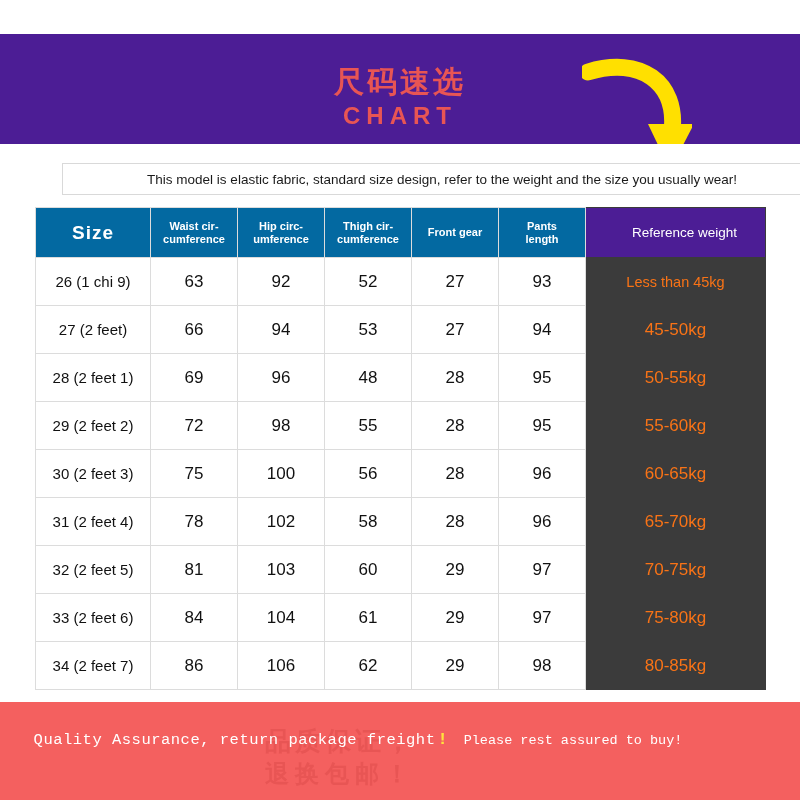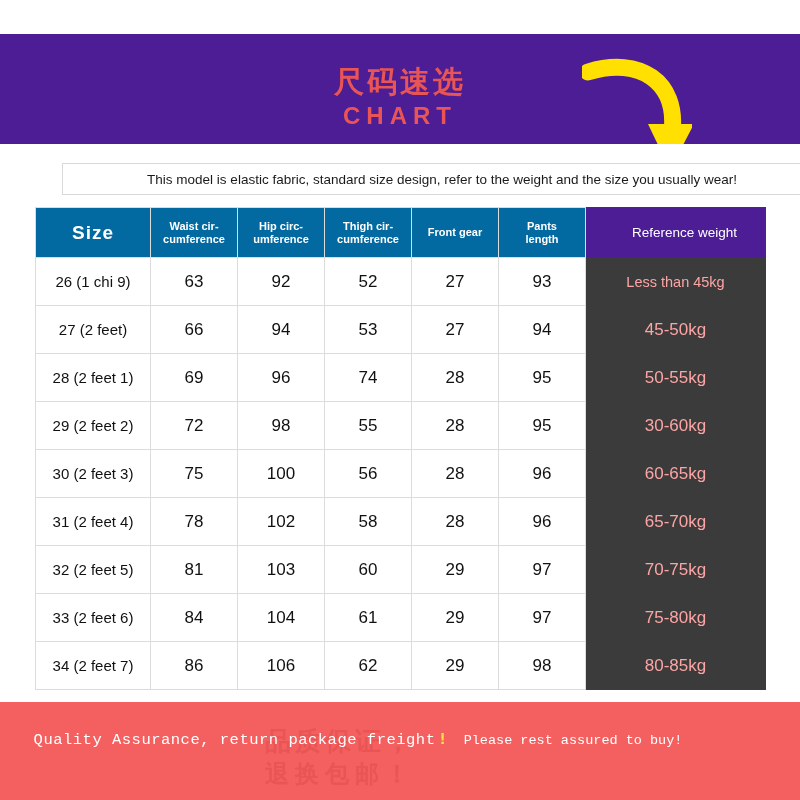--- a/index.html
+++ b/index.html
@@ -140,21 +140,21 @@
   tbody td {
     height: 47px;
     font-size: 17px;
     color: #111111;
   }
   tbody td.label {
     font-size: 15px;
   }
   tbody td.ref {
     background: #3b3b3b;
-    color: #fca5a5;
+    color: #f97316;
     border-color: #3b3b3b;
     font-size: 17px;
   }
   tbody tr:first-child td.ref {
     font-size: 14.5px;
   }
 
   
   .bottom-banner {
     position: absolute;
@@ -285,33 +285,33 @@
           <td>94</td>
           <td>53</td>
           <td>27</td>
           <td>94</td>
           <td class="ref">45-50kg</td>
         </tr>
         <tr>
           <td class="label">28 (2 feet 1)</td>
           <td>69</td>
           <td>96</td>
-          <td>74</td>
+          <td>48</td>
           <td>28</td>
           <td>95</td>
           <td class="ref">50-55kg</td>
         </tr>
         <tr>
           <td class="label">29 (2 feet 2)</td>
           <td>72</td>
           <td>98</td>
           <td>55</td>
           <td>28</td>
           <td>95</td>
-          <td class="ref">30-60kg</td>
+          <td class="ref">55-60kg</td>
         </tr>
         <tr>
           <td class="label">30 (2 feet 3)</td>
           <td>75</td>
           <td>100</td>
           <td>56</td>
           <td>28</td>
           <td>96</td>
           <td class="ref">60-65kg</td>
         </tr>

